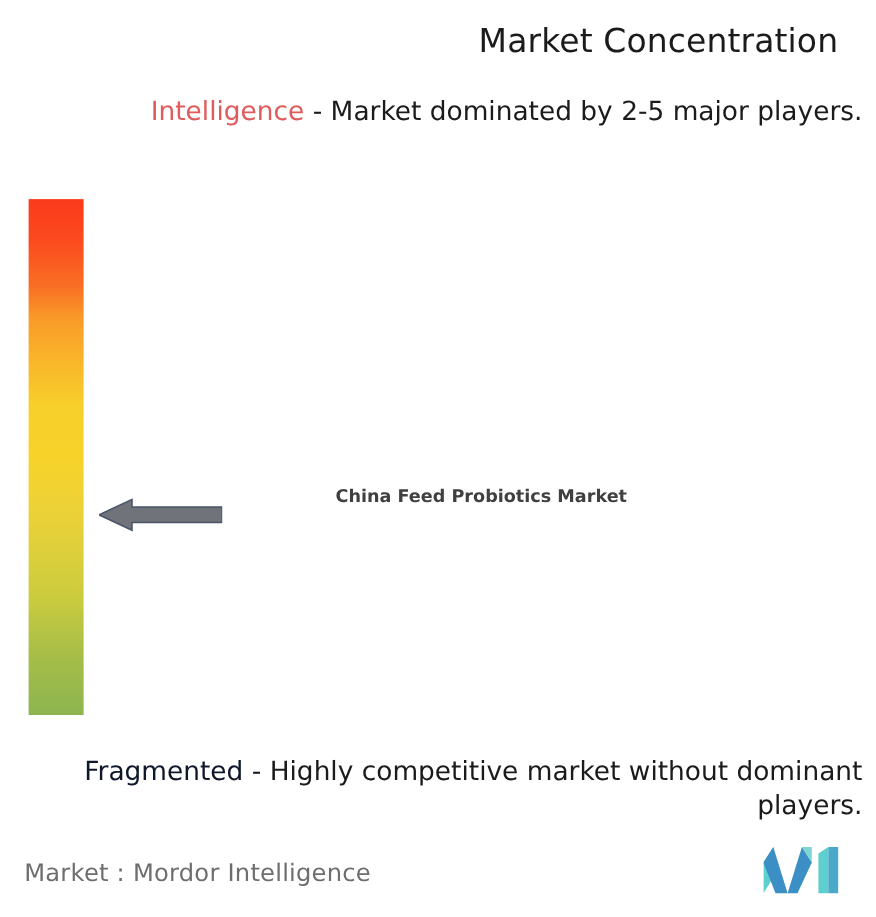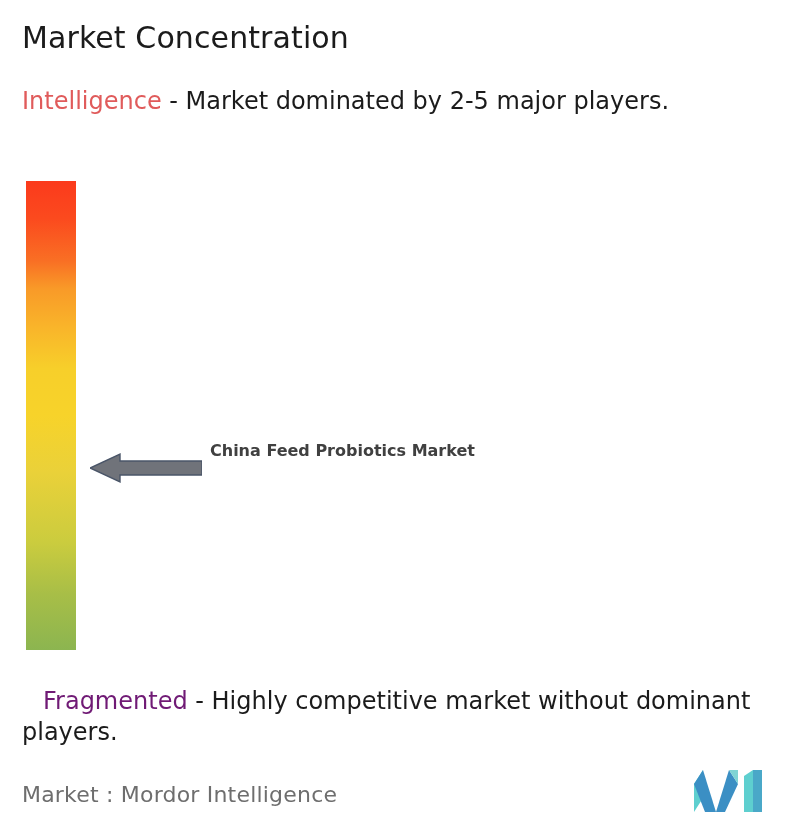--- a/index.html
+++ b/index.html
@@ -11,20 +11,21 @@
   body {
     font-family: "DejaVu Sans", sans-serif;
     -webkit-font-smoothing: antialiased;
   }
   #canvas {
     position: relative;
     width: 796px;
     height: 834px;
     background: #ffffff;
     overflow: hidden;
+    text-align: right;
   }
 
   
   .title {
     position: absolute;
     left: 22px;
     top: 20px;
     width: 740px;
     font-size: 30px;
     font-weight: 400;
@@ -126,21 +127,21 @@
   <div class="bar" style="background: linear-gradient(rgb(251, 58, 28) 0%, rgb(251, 74, 30) 8%, rgb(249, 111, 36) 17%, rgb(249, 154, 40) 23%, rgb(249, 180, 42) 31%, rgb(247, 207, 42) 40%, rgb(247, 211, 42) 50%, rgb(234, 209, 57) 62%, rgb(203, 204, 62) 77%, rgb(168, 190, 71) 88%, rgb(140, 181, 80) 100%);"></div>
 
   <div class="arrow">
     <svg width="112" height="32" viewBox="0 0 112 32" xmlns="http://www.w3.org/2000/svg">
       <polygon points="0,16 30,2 30,9 112,9 112,23 30,23 30,30" fill="#70737a" stroke="#4a5568" stroke-width="1.4" stroke-linejoin="miter"></polygon>
     </svg>
   </div>
 
   <div class="callout-label">China Feed Probiotics Market</div>
 
-  <div class="legend-line legend-bottom"><span class="legend-key key-fragmented" style="color: #701a75; margin-left: 21px;">Fragmented</span><span class="legend-desc"> - Highly competitive market without dominant players.</span></div>
+  <div class="legend-line legend-bottom"><span class="legend-key key-fragmented" style="color: #0f172a; margin-left: 21px;">Fragmented</span><span class="legend-desc"> - Highly competitive market without dominant players.</span></div>
 
   <div class="source" style="color: rgb(110, 110, 110);">Market :  Mordor Intelligence</div>
 
   <div class="logo">
     <svg width="70" height="46" viewBox="0 0 70 46" xmlns="http://www.w3.org/2000/svg">
 
       <polygon points="0,44 0,16 9,2 9,30" fill="#5ecfcf"></polygon>
       <polygon points="9,2 22,44 11,44 0,16" fill="#3b8fc4"></polygon>
 
       <polygon points="22,44 35,2 44,16 31,44" fill="#3b8fc4"></polygon>

